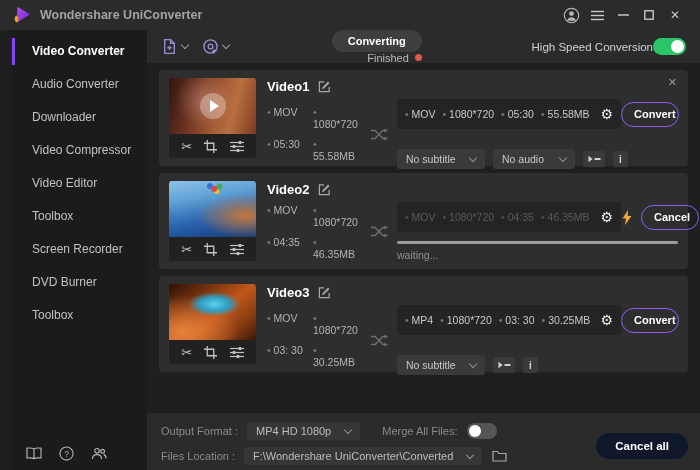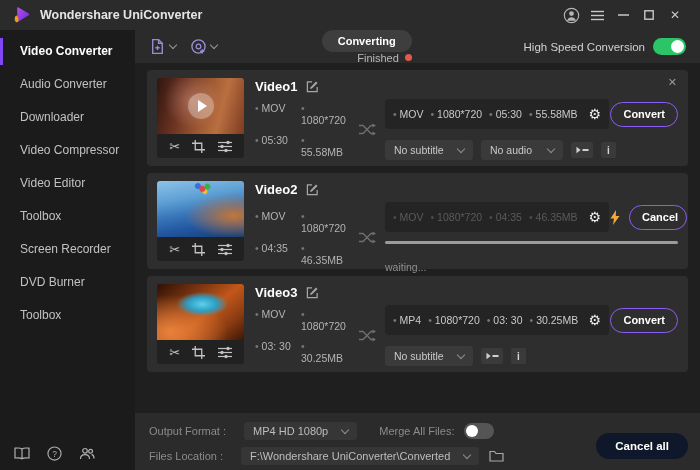--- a/index.html
+++ b/index.html
@@ -3,48 +3,48 @@
 <meta charset="utf-8">
 <style>
   * { margin:0; padding:0; box-sizing:border-box; }
   html,body { width:700px; height:470px; }
   body { font-family:"Liberation Sans", sans-serif; background:#1f1f1f; overflow:hidden; }
   .app { width:700px; height:470px; display:flex; flex-direction:column; background:#1f1f1f; }
 
   
   .titlebar { height:30px; background:#2b2b2b; display:flex; align-items:center; padding:0 12px; flex:none; }
   .logo { width:20px; height:20px; margin-right:8px; flex:none; }
-  .app-title { color:#e5e5e5; font-size:12.5px; font-weight:bold; }
+  .app-title { color:#a3a3a3; font-size:12.5px; font-weight:bold; }
   .tb-spacer { flex:1; }
   .tb-ctrl { width:26px; height:22px; display:flex; align-items:center; justify-content:center; cursor:pointer; color:#c9c9c9; }
   .tb-ctrl svg { display:block; }
 
   
-  .main-row { flex:1; display:flex; min-height:0; }
+  .main-row { flex:1; display:flex; min-height:0;padding-left:12px; }
 
   
   .sidebar { width:135px; background:#1b1b1b; padding-top:5px; position:relative; flex:none; }
   .side-item { height:33px; line-height:33px; padding-left:20px; font-size:12px; color:#c2c2c2; position:relative; cursor:pointer; white-space:nowrap; }
   .side-item.active { color:#ffffff; font-weight:bold; }
   .side-item.active::before { content:""; position:absolute; left:0; top:3px; bottom:3px; width:3px; background:#8247f5; }
   .side-foot { position:absolute; left:14px; bottom:9px; display:flex; gap:17px; align-items:center; }
   .side-foot span { cursor:pointer; display:flex; }
 
   
   .content { flex:1; display:flex; flex-direction:column; min-width:0; }
 
   
   .toolbar { height:33px; background:#2b2b2b; display:flex; align-items:center; padding:0 14px; flex:none; }
   .add-group { display:flex; align-items:center; gap:4px; margin-right:14px; cursor:pointer; }
   .chev { width:6px; height:6px; border-right:1.4px solid #9a9a9a; border-bottom:1.4px solid #9a9a9a; transform:rotate(45deg); margin-top:-3px; display:inline-block; flex:none; }
   .tabs { display:flex; align-items:flex-end; margin:4px auto;flex-direction:column; }
   .tab-pill { background:#3e3e3e; border-radius:13px; padding:5px 16px; color:#fff; font-weight:bold; font-size:11px; cursor:pointer; }
   .tab-plain { color:#b9b9b9; font-size:11px; margin-left:16px; display:flex; align-items:center; gap:6px; cursor:pointer; }
   .red-dot { width:7px; height:7px; border-radius:50%; background:#e05a4e; }
-  .speed { display:flex; align-items:center; gap:8px;margin-left:21px; }
+  .speed { display:flex; align-items:center; gap:0;margin-left:21px; }
   .speed-label { color:#d2d2d2; font-size:11.5px; }
   .toggle { width:33px; height:17px; border-radius:9px; background:#2bc568; position:relative; cursor:pointer; flex:none; }
   .toggle .knob { position:absolute; top:2px; width:13px; height:13px; border-radius:50%; background:#fff; }
   .toggle.on .knob { right:2px; }
   .toggle.off { background:#555; width:30px; height:16px; }
   .toggle.off .knob { left:2px; width:12px; height:12px; }
 
   
   .list { flex:1; background:#1f1f1f; padding:7px 12px 0 12px; overflow:hidden; }
   .task-card { background:#2e2e2e; border-radius:4px; height:96px; margin-bottom:7px; padding:8px 10px; display:flex; position:relative; }
@@ -79,36 +79,36 @@
   .shuffle { margin:0 9px; flex:none; display:flex; }
   .right-col { flex:1; min-width:0; }
   .target-row { display:flex; align-items:center; }
   .target-box { width:224px; height:30px; flex:none; background:#242424; border-radius:4px; display:flex; align-items:center; gap:7px; padding:0 8px; font-size:10.5px; color:#c9c9c9; white-space:nowrap; overflow:hidden; }
   .target-box .gear { margin-left:auto; color:#ececec; font-size:14px; cursor:pointer; line-height:1; }
   .dim-t .m { color:#5a5a5a; }
   .dim-t .m::before { color:#4c4c4c; }
   .tr-spacer { flex:1; }
   .bolt { display:flex; margin-right:8px; }
   .btn-outline { min-width:58px; height:25px; border:1.5px solid #8b5cf6; border-radius:13px; background:transparent; color:#fff; font-weight:bold; font-size:11px; font-family:"Liberation Sans",sans-serif; cursor:pointer; padding:0 12px; }
-  .select-row { display:flex; align-items:center; gap:8px; margin-top:11px; }
+  .select-row { display:flex; align-items:center; gap:8px; margin-top:20px; }
   .select { height:20px; background:#3a3a3a; border-radius:3px; display:flex; align-items:center; padding:0 9px; font-size:10.5px; color:#c9c9c9; cursor:pointer; }
   .select .chev { margin-left:12px; border-color:#8f8f8f; }
   .sel-sub { width:88px; justify-content:space-between; }
   .sel-aud { width:82px; justify-content:space-between; }
   .mini-ic { width:22px; height:16px; background:#3a3a3a; border-radius:2px; display:flex; align-items:center; justify-content:center; cursor:pointer; }
   .mini-info { width:15px; color:#d5d5d5; font-size:10px; font-weight:bold; font-style:normal; }
   .progress-wrap { margin-top:9px; }
   .progress { width:338px; max-width:100%; height:3px; border-radius:2px; background:#9b9b9b; }
-  .waiting { font-size:10.5px; color:#8f8f8f; margin-top:17px; }
+  .waiting { font-size:10.5px; color:#8f8f8f; margin-top:5px; }
   .row-close { position:absolute; top:7px; right:11px; color:#9a9a9a; font-size:11px; cursor:pointer; line-height:1; }
 
   
   .footerbar { height:57px; background:#2b2b2b; flex:none; position:relative; padding:9px 12px 0 14px; }
   .f-line { display:flex; align-items:center; font-size:11px; color:#8b8b8b; margin-bottom:7px; white-space:nowrap; }
-  .f-box { background:#363636; border-radius:3px; padding:3px 9px; color:#bdbdbd; display:flex; align-items:center; margin-left:18px; cursor:pointer;text-align:right; }
+  .f-box { background:#363636; border-radius:3px; padding:3px 9px; color:#bdbdbd; display:flex; align-items:center; margin-left:9px; cursor:pointer;text-align:right; }
   .f-box .chev { margin-left:14px; border-color:#8f8f8f; }
   .merge-lbl { margin-left:22px; }
   .folder-ic { margin-left:10px; display:flex; cursor:pointer; }
   .cancel-all { position:absolute; right:12px; bottom:11px; background:#0f172a; border:none; border-radius:14px; color:#fff; font-weight:bold; font-size:11.5px; padding:7px 19px; font-family:"Liberation Sans",sans-serif; cursor:pointer; }
 </style>
 </head>
 <body>
 
 <div class="app">
 

